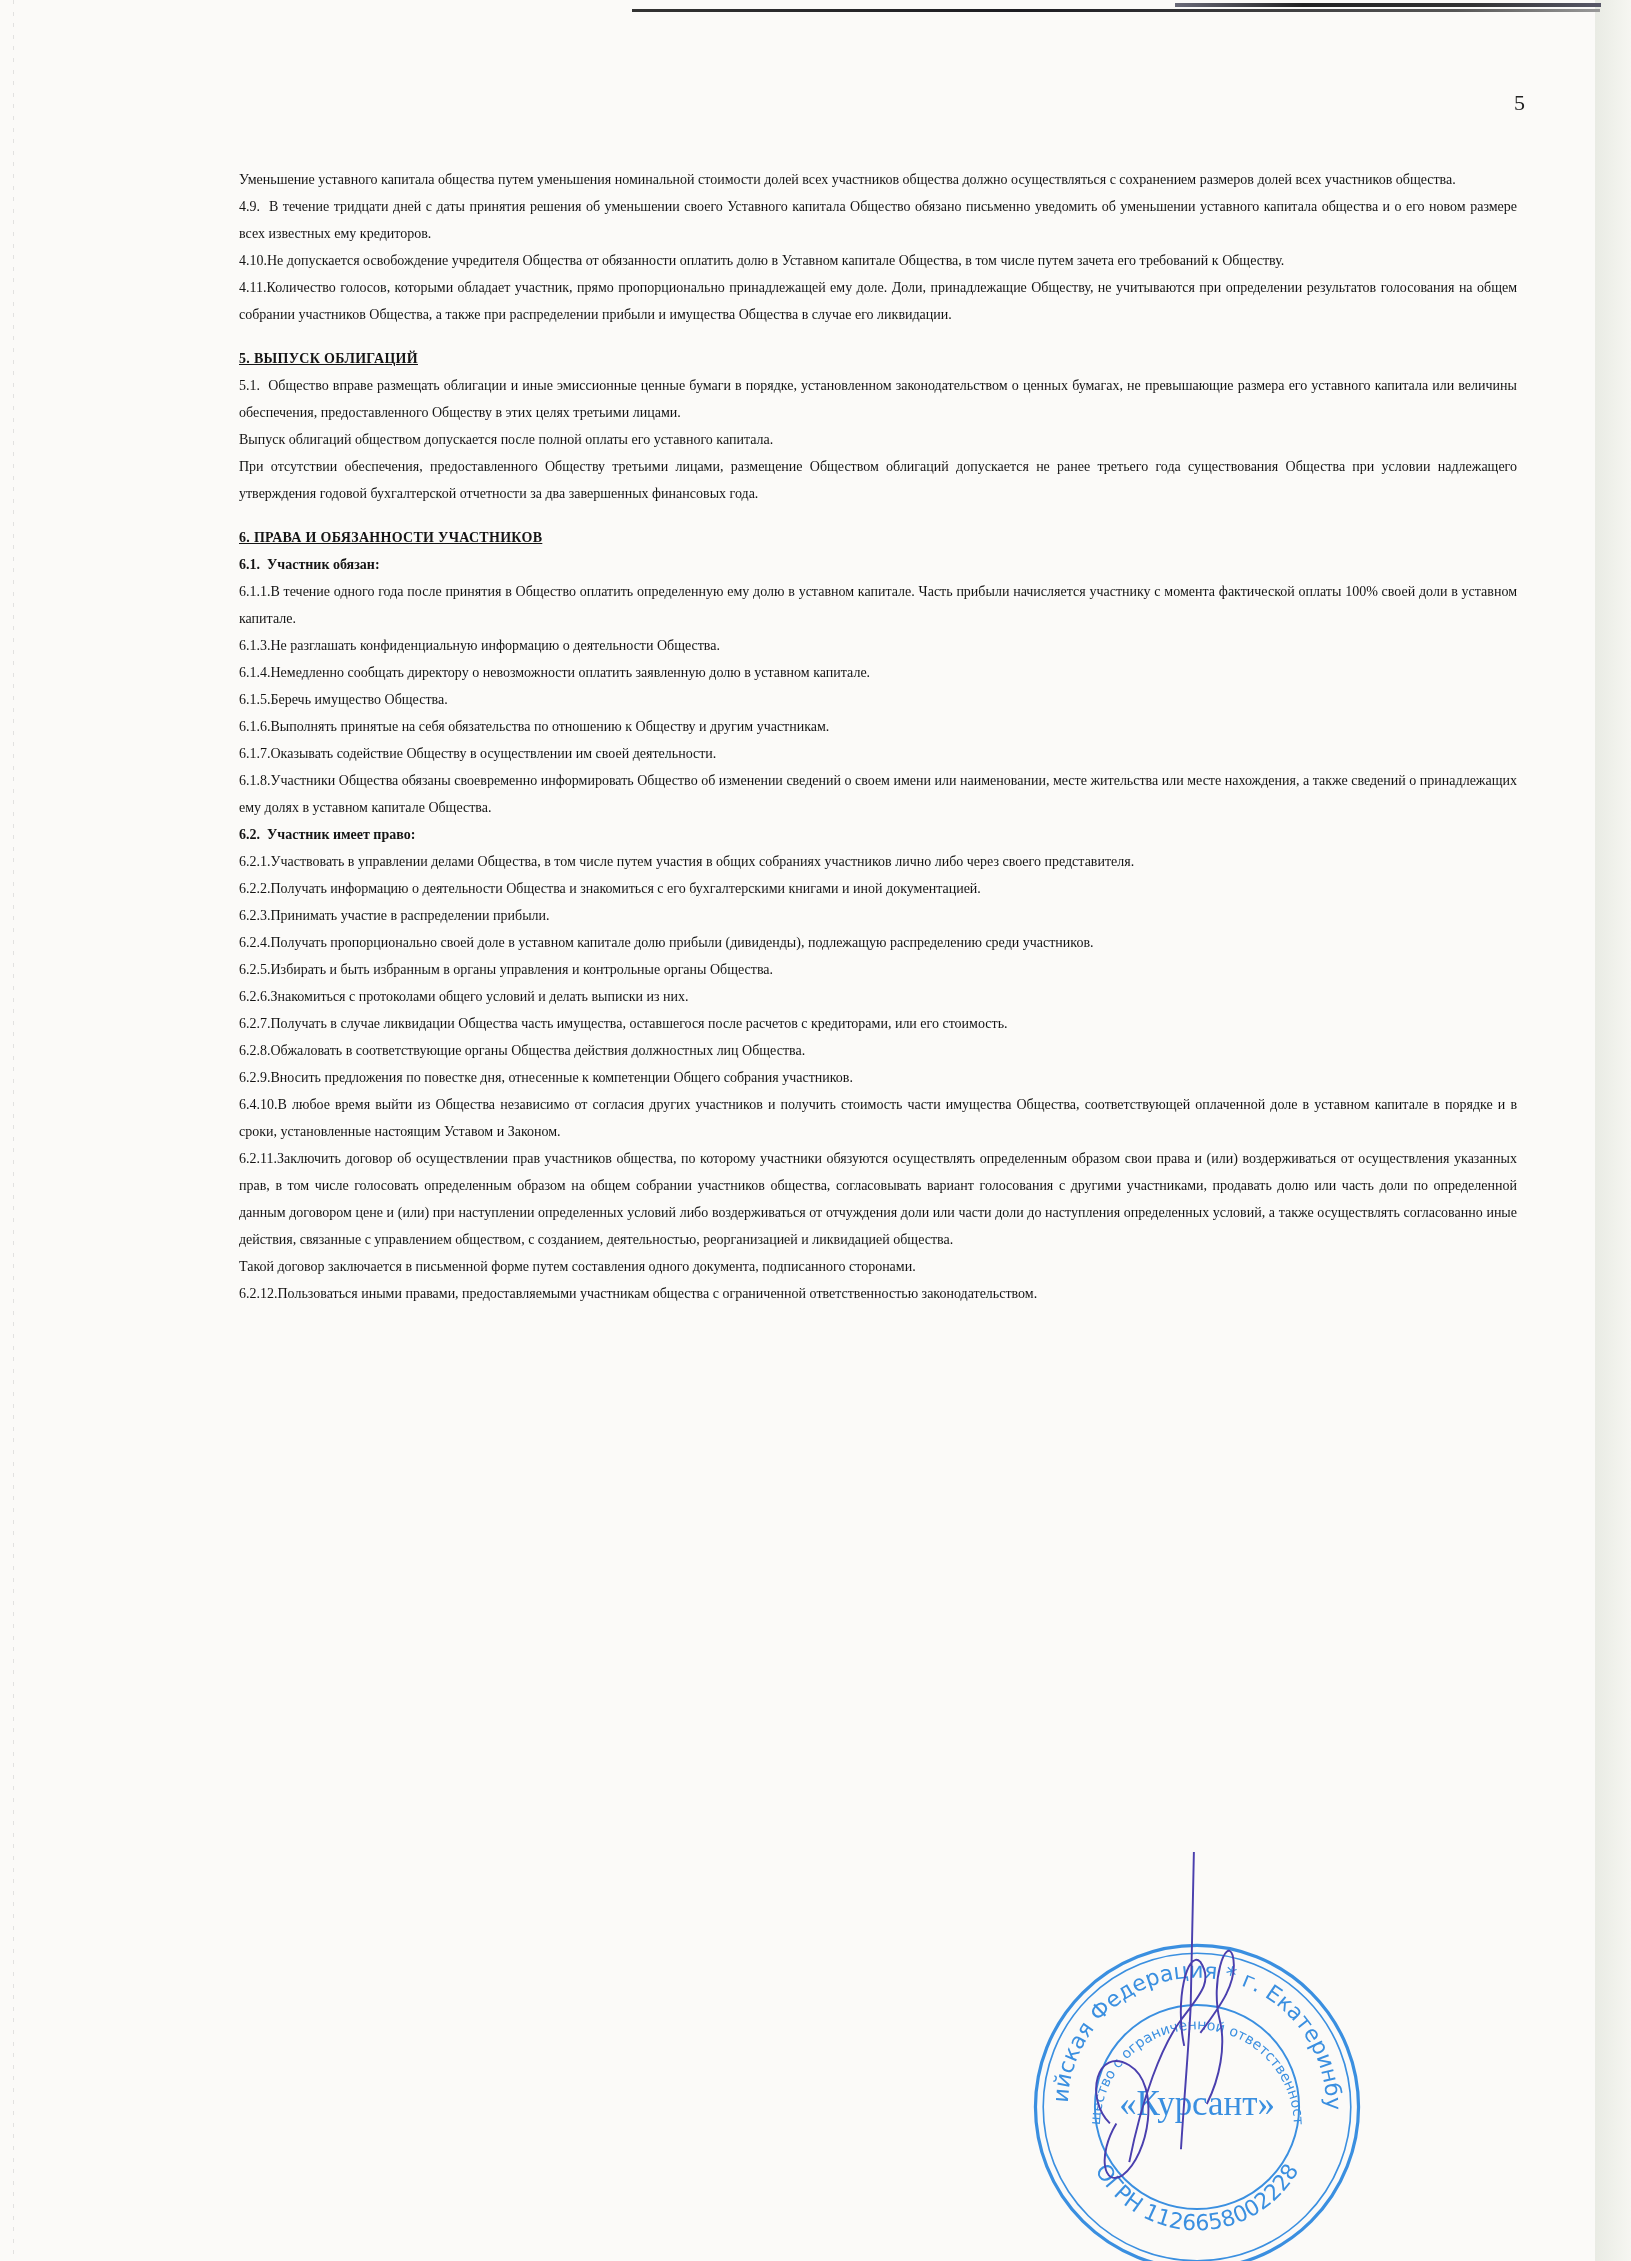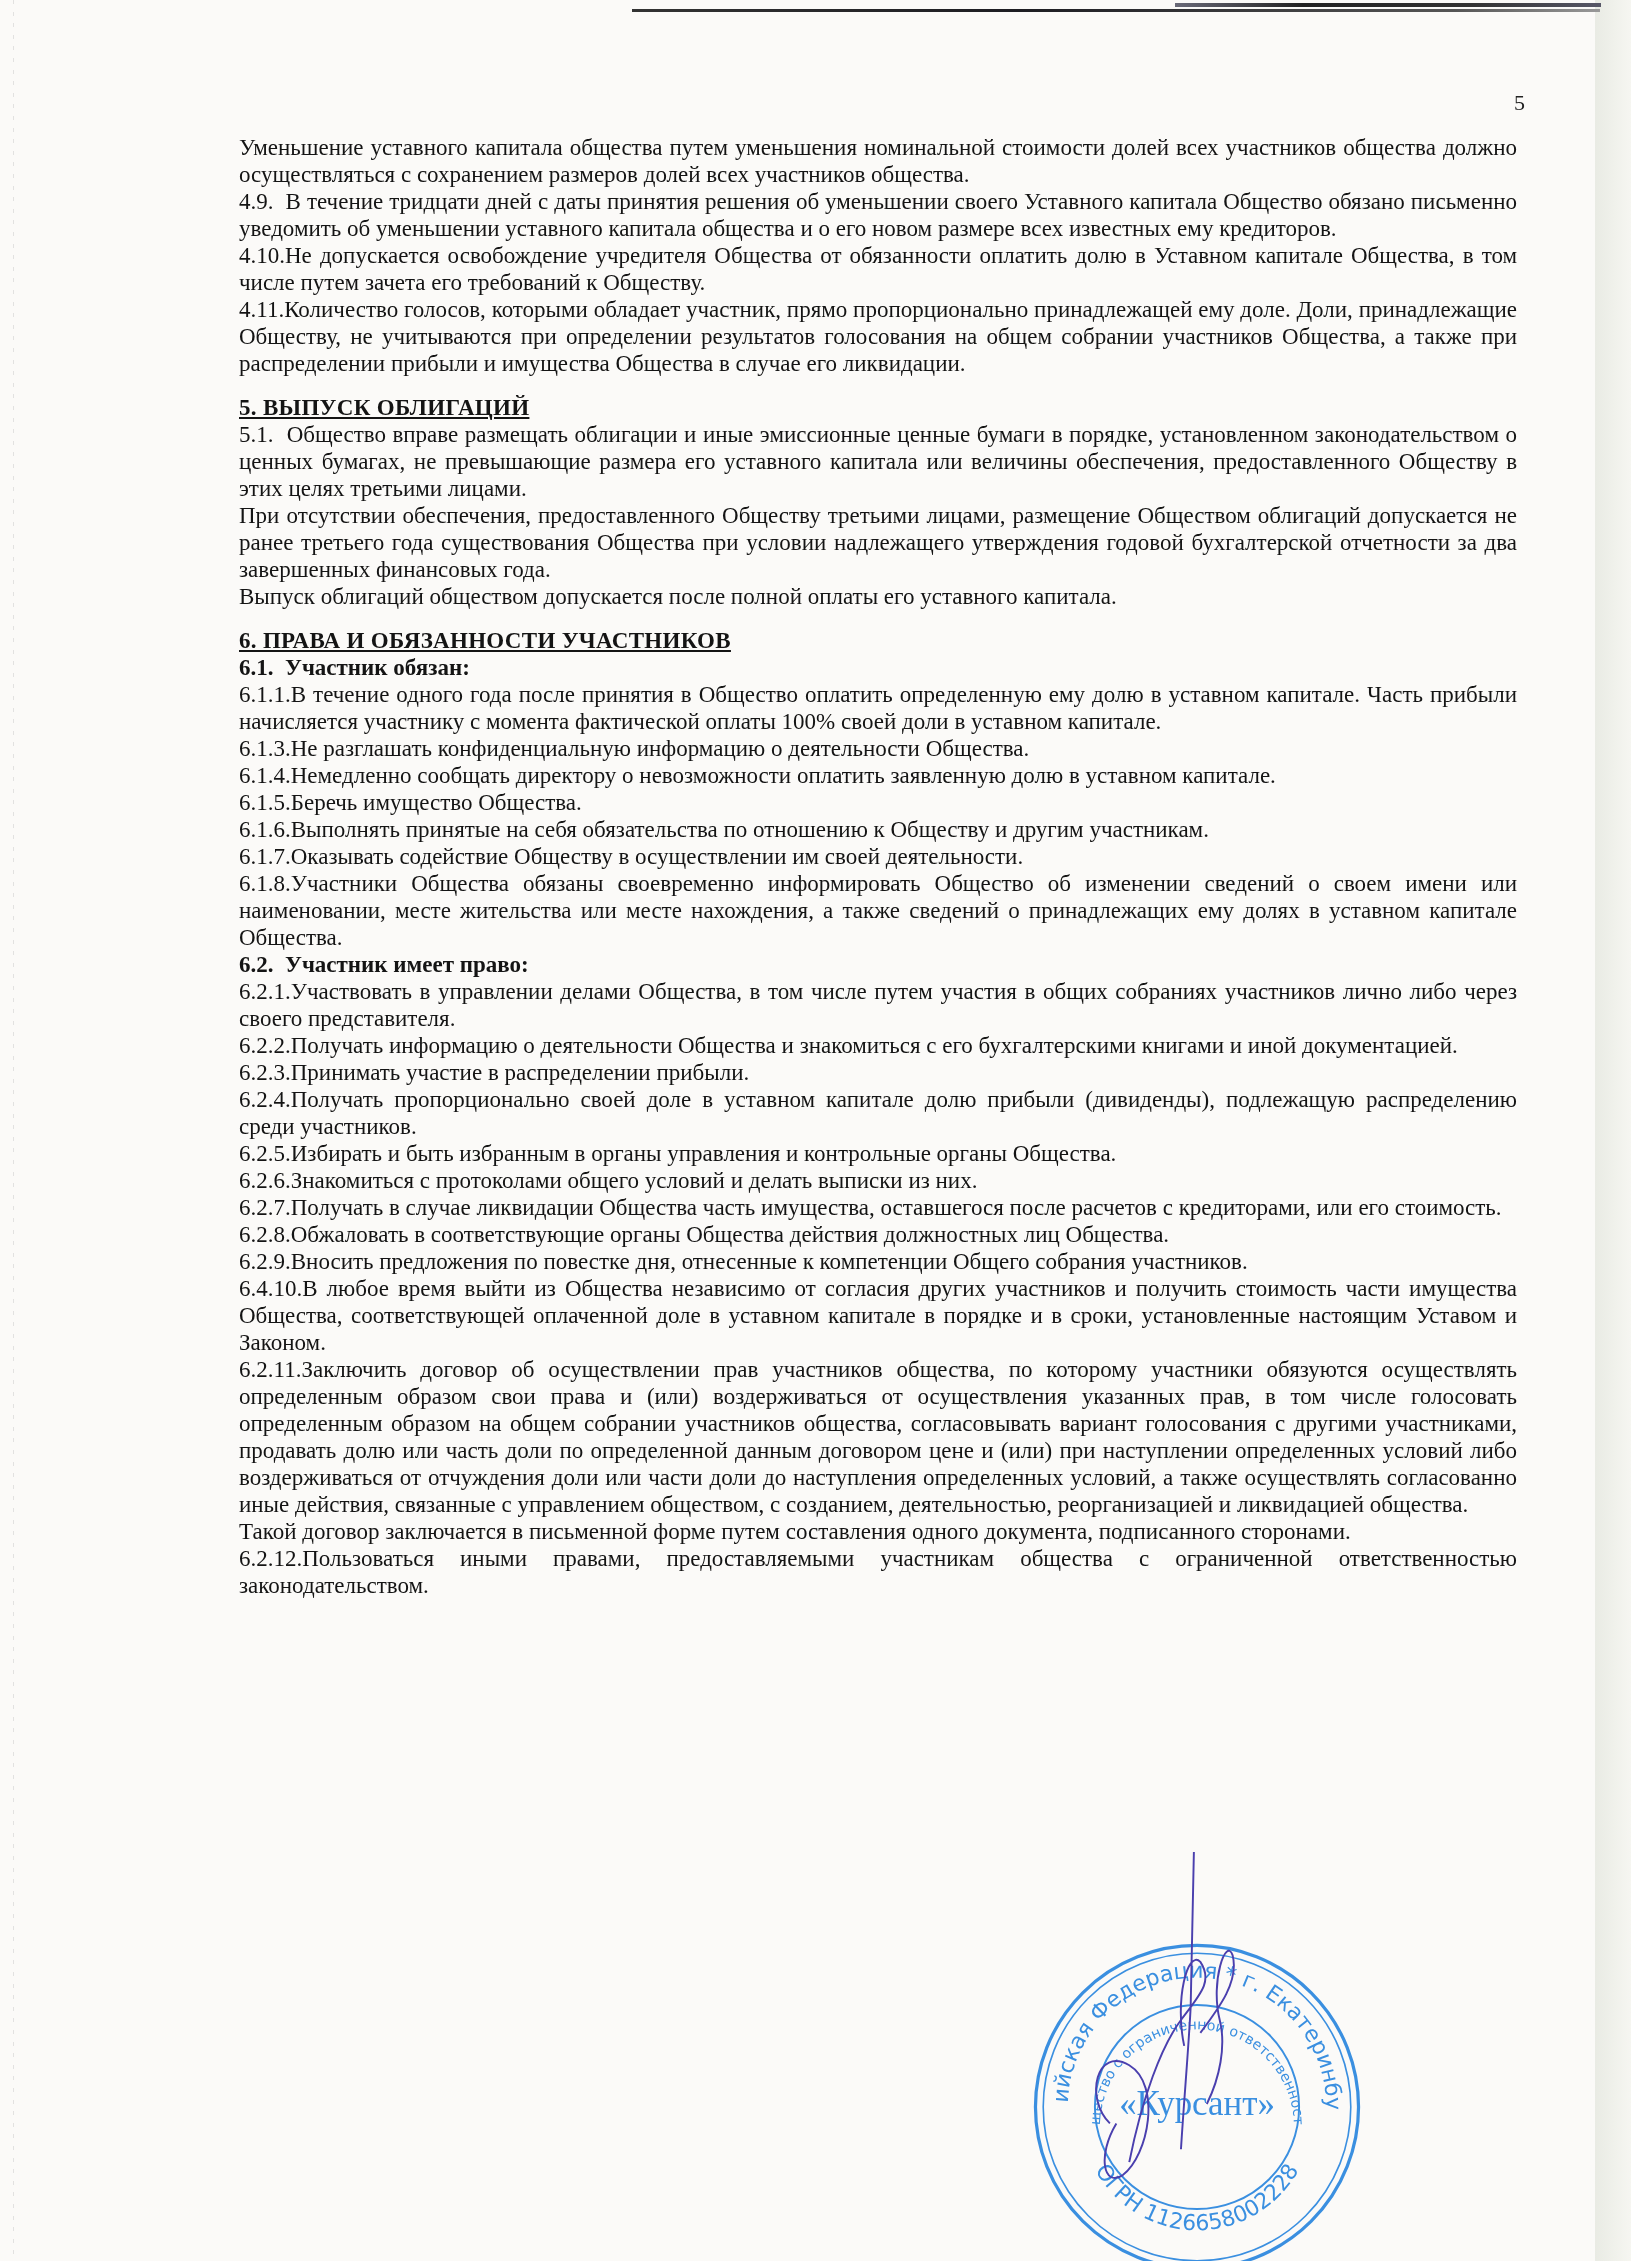--- a/index.html
+++ b/index.html
@@ -24,22 +24,22 @@
   }
   .top-rule-2 {
     position: absolute; top: 9px; left: 632px; width: 968px; height: 2.6px;
     background: linear-gradient(to right, #333, #1d1d22 40%, #555 85%, #999);
   }
   .page-number {
     position: absolute; top: 90px; right: 106px;
     font-size: 22px; color: #222;
   }
   .content {
-    position: absolute; left: 239px; top: 134px; width: 1278px;
-    font-size: 23px; line-height: 27px;
+    position: absolute; left: 239px; top: 166px; width: 1278px;
+    font-size: 14px; line-height: 27px;
     text-align: justify;
   }
   .content p { margin: 0; }
   .heading {
     text-align: left; font-weight: bold; margin: 17px 0 0 0 !important;
     letter-spacing: 0.3px;
     text-decoration: underline;
   }
   .subhead { font-weight: bold; }
   .num { display: inline-block; min-width: 0; }
@@ -60,22 +60,22 @@
 
 <div class="page-number">5</div>
 
 <div class="content" id="content">
     <p><span>Уменьшение уставного капитала общества путем уменьшения номинальной стоимости долей всех участников общества должно осуществляться с сохранением размеров долей всех участников общества.</span></p>
     <p><span class="num">4.9.</span>&nbsp; <span>В течение тридцати дней с даты принятия решения об уменьшении своего Уставного капитала Общество обязано письменно уведомить об уменьшении уставного капитала общества и о его новом размере всех известных ему кредиторов.</span></p>
     <p><span class="num">4.10.</span><span>Не допускается освобождение учредителя Общества от обязанности оплатить долю в Уставном капитале Общества, в том числе путем зачета его требований к Обществу.</span></p>
     <p><span class="num">4.11.</span><span>Количество голосов, которыми обладает участник, прямо пропорционально принадлежащей ему доле. Доли, принадлежащие Обществу, не учитываются при определении результатов голосования на общем собрании участников Общества, а также при распределении прибыли и имущества Общества в случае его ликвидации.</span></p>
     <p class="heading">5.  ВЫПУСК ОБЛИГАЦИЙ</p>
     <p><span class="num">5.1.</span>&nbsp; <span>Общество вправе размещать облигации и иные эмиссионные ценные бумаги в порядке, установленном законодательством о ценных бумагах, не превышающие размера его уставного капитала или величины обеспечения, предоставленного Обществу в этих целях третьими лицами.</span></p>
+    <p><span>Выпуск облигаций обществом допускается после полной оплаты его уставного капитала.</span></p>
     <p><span>При отсутствии обеспечения, предоставленного Обществу третьими лицами, размещение Обществом облигаций допускается не ранее третьего года существования Общества при условии надлежащего утверждения годовой бухгалтерской отчетности за два завершенных финансовых года.</span></p>
-    <p><span>Выпуск облигаций обществом допускается после полной оплаты его уставного капитала.</span></p>
     <p class="heading">6.  ПРАВА И ОБЯЗАННОСТИ УЧАСТНИКОВ</p>
     <p class="subhead"><span class="num">6.1.</span>&nbsp; <span>Участник обязан:</span></p>
     <p><span class="num">6.1.1.</span><span>В течение одного года после принятия в Общество оплатить определенную ему долю в уставном капитале. Часть прибыли начисляется участнику с момента фактической оплаты 100% своей доли в уставном капитале.</span></p>
     <p><span class="num">6.1.3.</span><span>Не разглашать конфиденциальную информацию о деятельности Общества.</span></p>
     <p><span class="num">6.1.4.</span><span>Немедленно сообщать директору о невозможности оплатить заявленную долю в уставном капитале.</span></p>
     <p><span class="num">6.1.5.</span><span>Беречь имущество Общества.</span></p>
     <p><span class="num">6.1.6.</span><span>Выполнять принятые на себя обязательства по отношению к Обществу и другим участникам.</span></p>
     <p><span class="num">6.1.7.</span><span>Оказывать содействие Обществу в осуществлении им своей деятельности.</span></p>
     <p><span class="num">6.1.8.</span><span>Участники Общества обязаны своевременно информировать Общество об изменении сведений о своем имени или наименовании, месте жительства или месте нахождения, а также сведений о принадлежащих ему долях в уставном капитале Общества.</span></p>
     <p class="subhead"><span class="num">6.2.</span>&nbsp; <span>Участник имеет право:</span></p>

